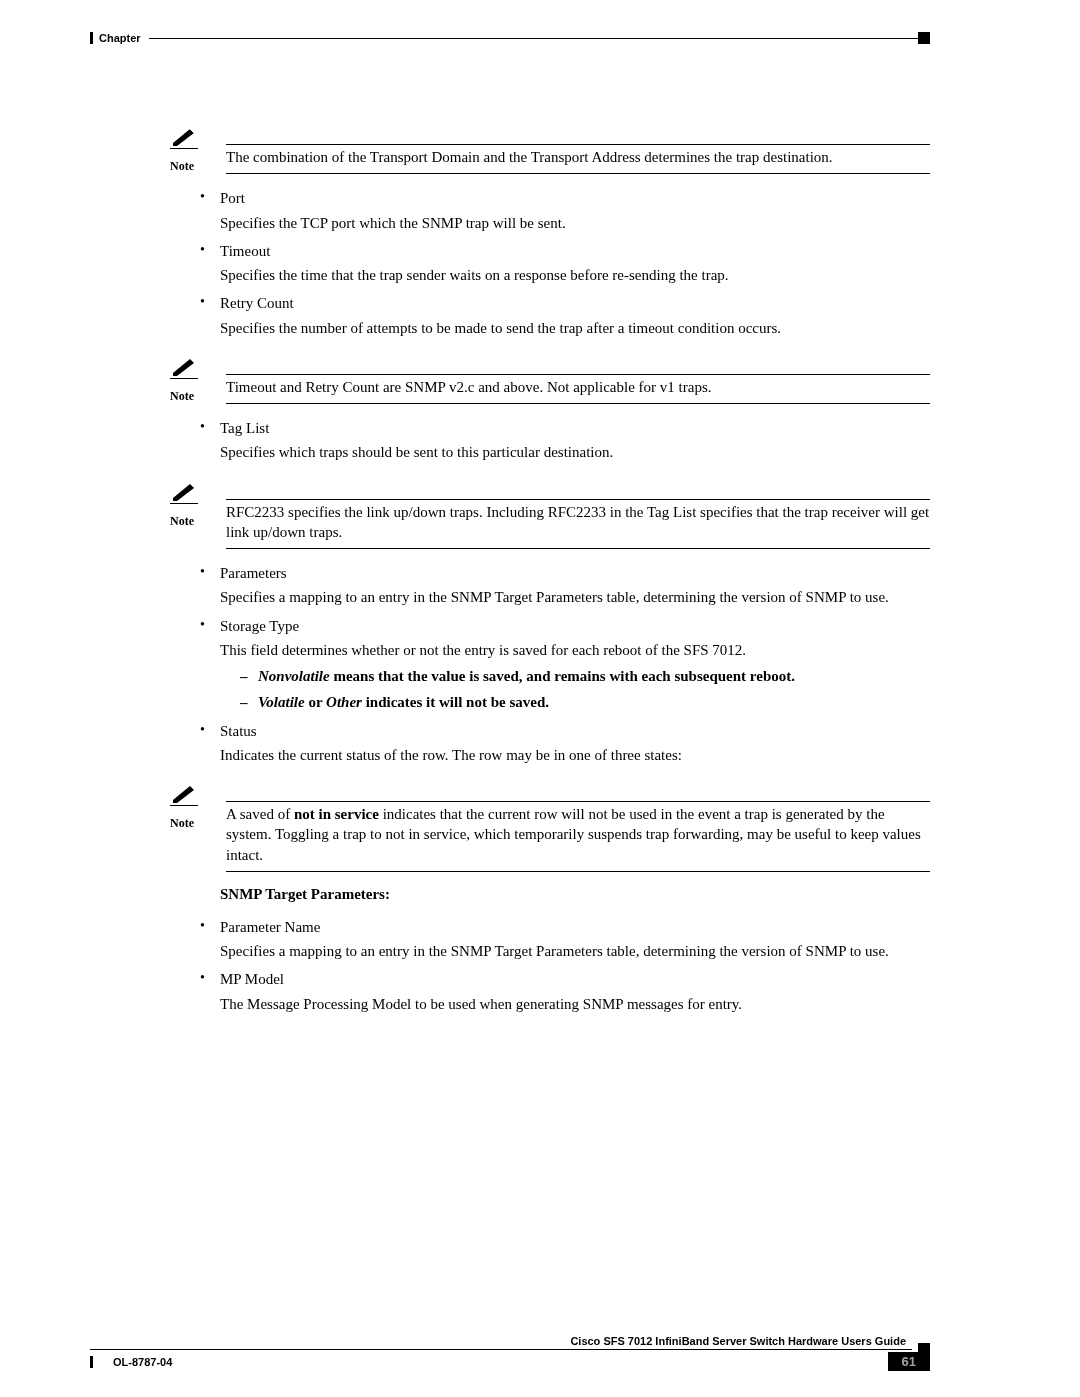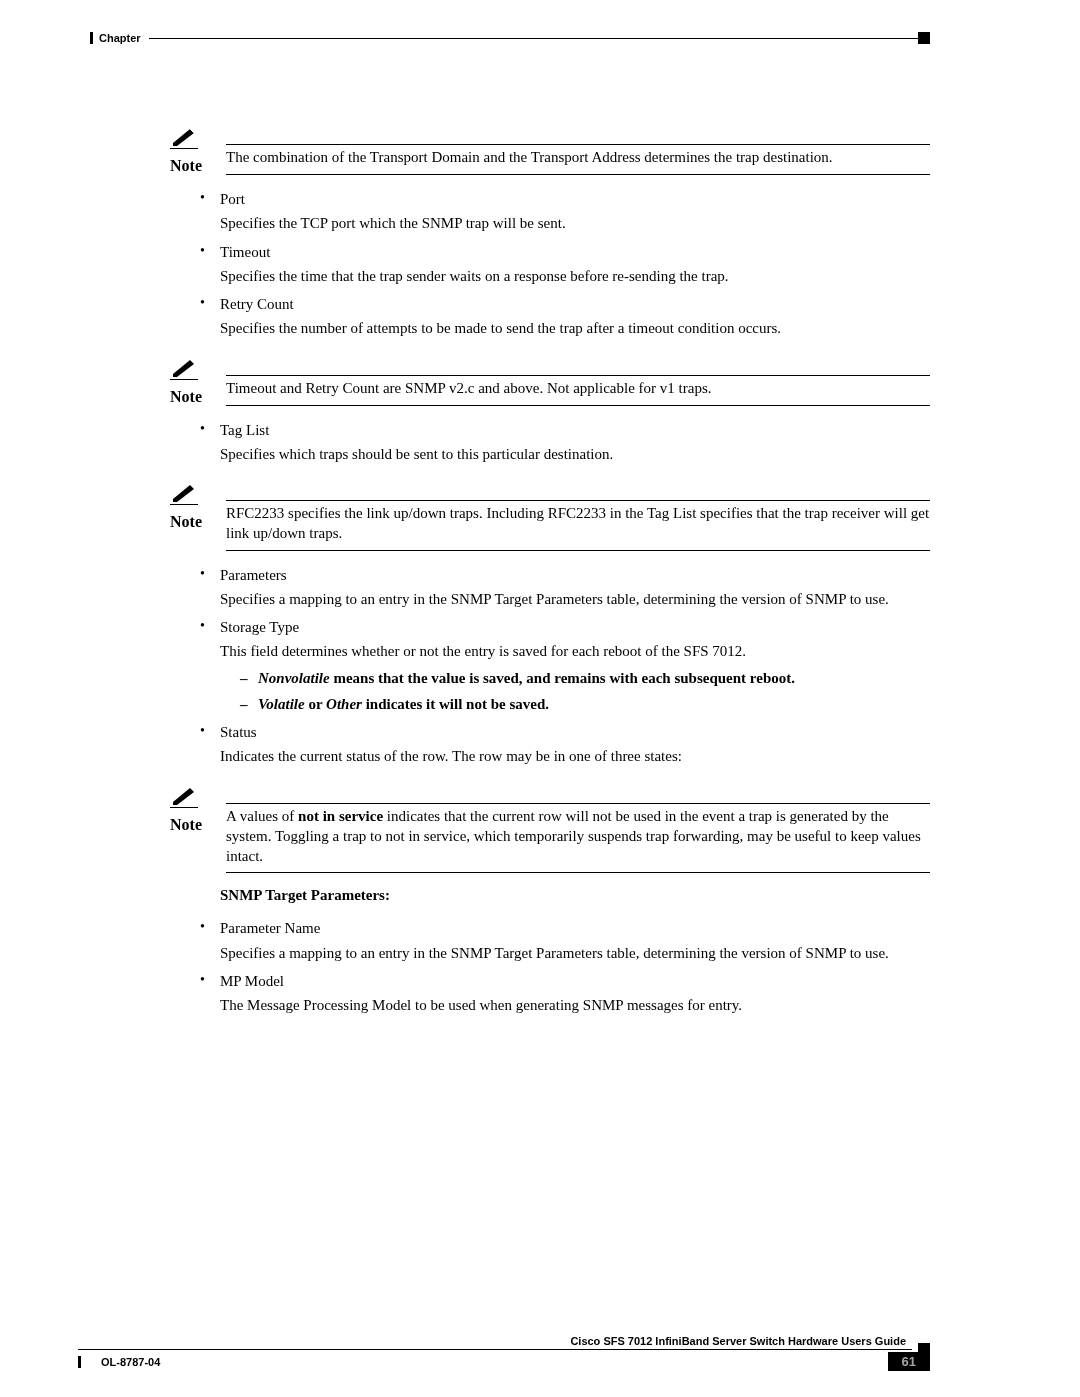--- a/index.html
+++ b/index.html
@@ -63,21 +63,21 @@
   .note-icon {
     display: inline-block;
     border-bottom: 1.5px solid #000;
     padding-bottom: 2px;
     margin-bottom: 4px;
   }
   .note-icon svg { display: block; }
   .note-label {
     font-family: "Times New Roman", serif;
     font-weight: bold;
-    font-size: 16px;
+    font-size: 12px;
   }
   .note-body {
     flex: 1;
     border-top: 1px solid #000;
     border-bottom: 1px solid #000;
     padding: 2px 0 6px 0;
     margin-top: 18px;
     line-height: 1.35;
   }
   ul.bullets {
@@ -117,21 +117,21 @@
   }
   .desc { margin-top: 4px; }
   .section-head {
     font-weight: bold;
     margin-top: 14px;
     margin-left: 50px;
   }
   .footer {
     position: absolute;
     bottom: 26px;
-    left: 78px;
+    left: 90px;
     right: 90px;
   }
   .footer-line1 {
     display: flex;
     justify-content: flex-end;
     align-items: center;
   }
   .footer-guide {
     font-family: Arial, Helvetica, sans-serif;
     font-size: 11px;
@@ -281,21 +281,21 @@
     <div class="note-block">
       <div class="note-icon-col">
         <span class="note-icon">
           <svg width="28" height="20" viewBox="0 0 28 20">
               <path d="M3 17 L20 3 L24 7 L7 20 L3 20 Z" fill="#000"></path>
             </svg>
         </span><br>
         <span class="note-label">Note</span>
       </div>
       <div class="note-body">
-        <span>A values of </span><span class="bold">not in service</span><span> indicates that the current row will not be used in the event a trap is generated by the system. Toggling a trap to not in service, which temporarily suspends trap forwarding, may be useful to keep values intact.</span>
+        <span>A saved of </span><span class="bold">not in service</span><span> indicates that the current row will not be used in the event a trap is generated by the system. Toggling a trap to not in service, which temporarily suspends trap forwarding, may be useful to keep values intact.</span>
       </div>
     </div>
 
     <div class="section-head">SNMP Target Parameters:</div>
 
     <ul class="bullets">
       <li>
         <span>Parameter Name</span>
         <div class="desc">Specifies a mapping to an entry in the SNMP Target Parameters table, determining the version of SNMP to use.</div>
       </li>

